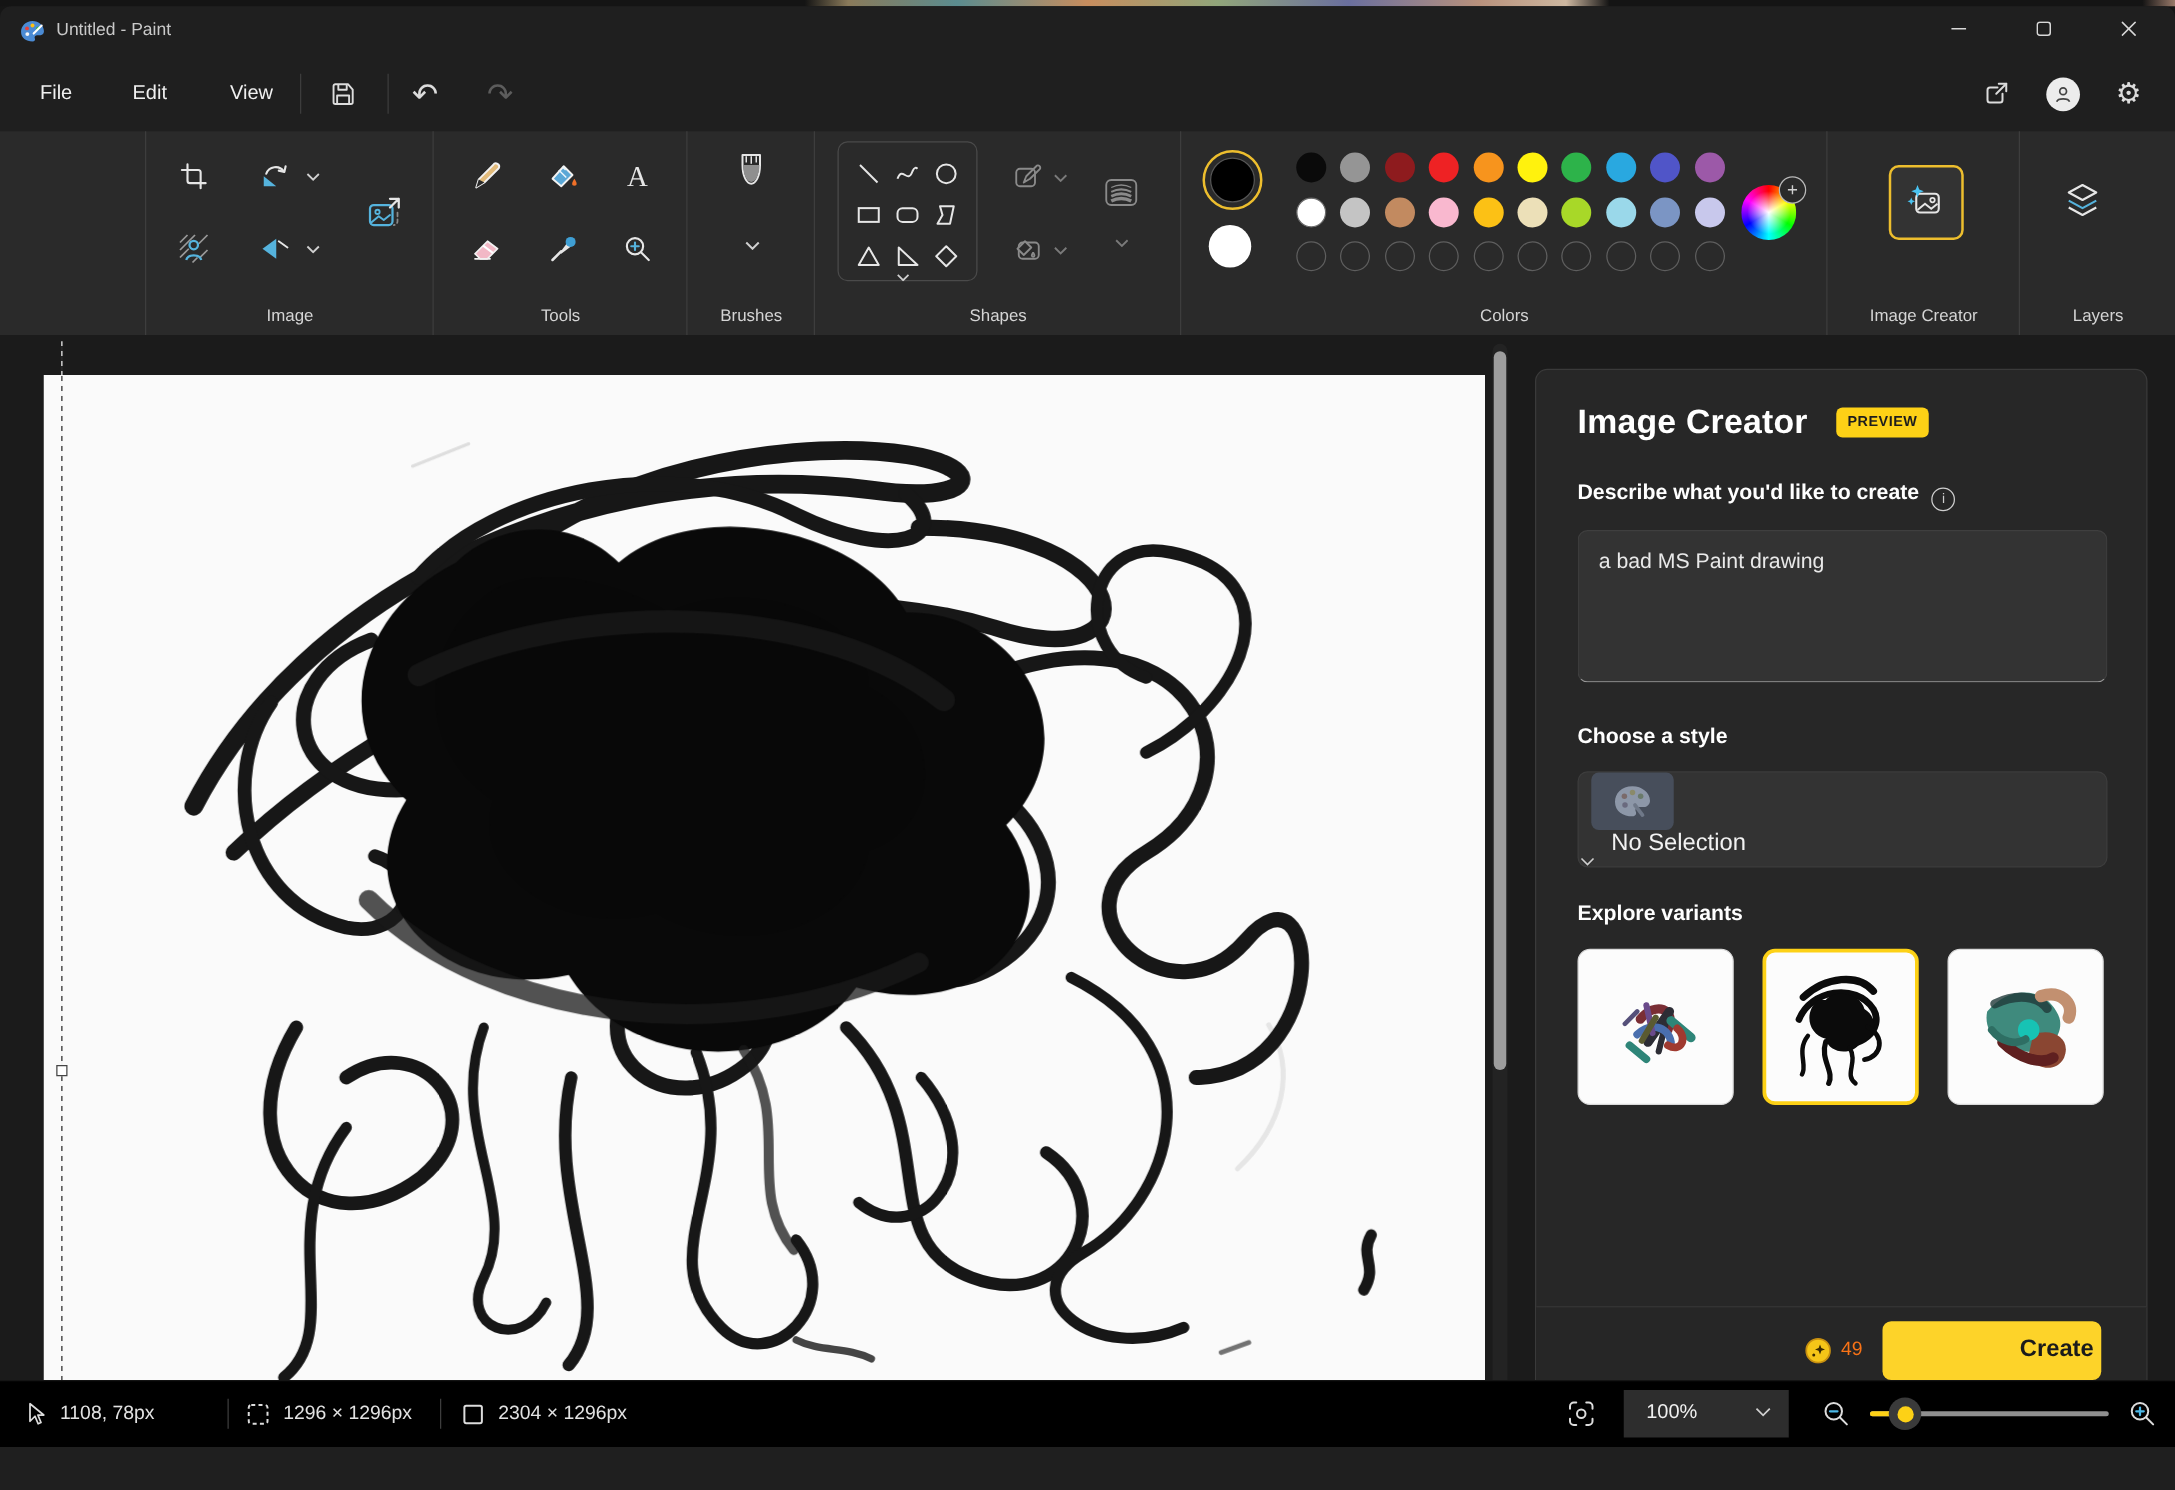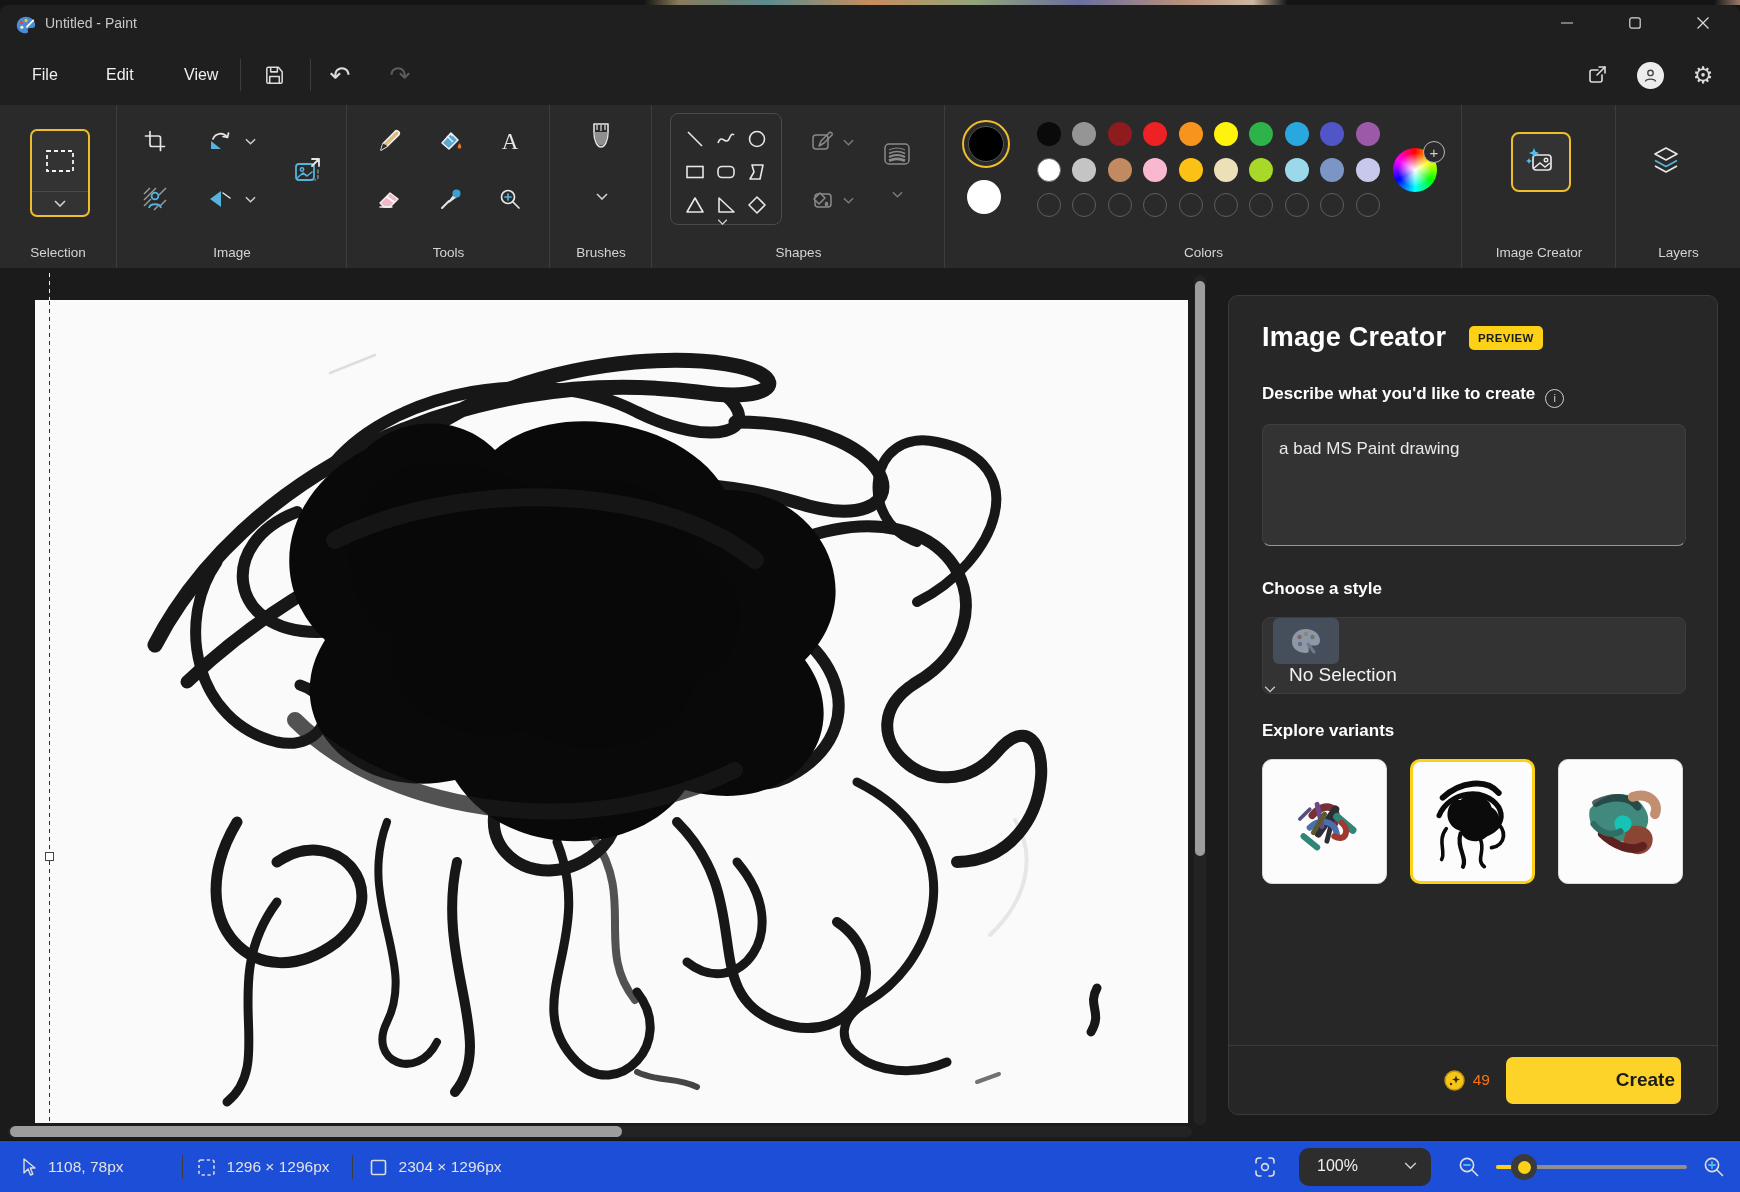--- a/index.html
+++ b/index.html
@@ -81,25 +81,25 @@
   .variants{position:absolute;left:33px;top:463px;display:flex;gap:23px;}
   .vthumb{width:125px;height:125px;background:#fcfcfc;border-radius:10px;border:1px solid #d9d9d9;box-sizing:border-box;overflow:hidden;}
   .vthumb.selected{border:3px solid #fdd116;}
   .panel-footer{position:absolute;left:0;bottom:0;width:100%;height:69px;border-top:1px solid #3d3d3d;background:#262626;
      border-radius:0 0 10px 10px;display:flex;align-items:center;justify-content:flex-end;padding-right:36px;box-sizing:border-box;gap:16px;}
   .credits{font-size:15.5px;color:#f97316;display:flex;align-items:center;gap:8px;}
   .create-btn{width:175px;height:47px;background:#fdd329;border:none;border-radius:7px;font-size:19px;font-weight:600;
      color:#1b1b1b;font-family:"Liberation Sans",sans-serif;text-align:right;}
 
   
-  .statusbar{position:absolute;top:1135px;left:0;width:100%;height:52px;background:#1d4ed8;border-top:1px solid #141414;
+  .statusbar{position:absolute;top:1099px;left:0;width:100%;height:52px;background:#000000;border-top:1px solid #141414;
      display:flex;align-items:center;font-size:15.5px;color:#e2e2e2;}
   .sb-item{display:flex;align-items:center;gap:11px;}
   .sb-div{width:1px;height:24px;background:#3d3d3d;}
-  .zoom-box{width:132px;height:38px;background:#2d2d2d;border-radius:10px;display:flex;align-items:center;
+  .zoom-box{width:132px;height:38px;background:#2d2d2d;border-radius:0;display:flex;align-items:center;
      padding:0 14px 3px 18px;box-sizing:border-box;font-size:16px;color:#f0f0f0;}
   .slider{position:relative;width:191px;height:26px;}
   .slider .track{position:absolute;left:0;top:11px;width:100%;height:4px;background:#8f8f8f;border-radius:2px;}
   .slider .active{position:absolute;left:0;top:11px;width:17px;height:4px;background:#fdd116;border-radius:2px;}
   .slider .thumb-o{position:absolute;left:15px;top:0;width:26px;height:26px;border-radius:50%;background:#3a3a3a;display:flex;align-items:center;justify-content:center;}
   .slider .thumb-i{width:13px;height:13px;border-radius:50%;background:#fdd116;}
   svg{display:block;}
 </style>
 </head>
 <body>
@@ -174,35 +174,20 @@
           </svg>
         </div>
       </div>
       <div class="mb-icon" style="left:1683px">
           <span class="glyph-gear">⚙</span>
         </div>
     </div>
 
     <div class="ribbon">
 
-      <div class="rsec" style="left:0;width:116px">
-        <div class="sel-btn">
-          <div class="upper">
-            <svg width="30" height="24" viewBox="0 0 30 24" fill="none" stroke="#f2f2f2" stroke-width="1.8" stroke-dasharray="4 3">
-              <rect x="2" y="2" width="26" height="20"></rect>
-            </svg>
-          </div>
-          <div class="lower">
-            <svg class="chev" width="12" height="7" viewBox="0 0 12 7">
-                <polyline points="1,1 6,6 11,1"></polyline>
-              </svg>
-          </div>
-        </div>
-        <div class="sec-label">Selection</div>
-      </div>
 
       <div class="rsec bl" style="left:116px;width:230px">
         <div class="ricon" style="left:20px;top:18px;width:36px;height:36px">
           <svg width="24" height="24" viewBox="0 0 24 24" fill="none" stroke="#e6e6e6" stroke-width="1.7" stroke-linecap="round">
             <path d="M7 2.5 v13 a2 2 0 0 0 2 2 h12.5"></path>
               <path d="M2.5 7 h13 a2 2 0 0 1 2 2 v12.5"></path>
           </svg>
         </div>
         <div class="ricon" style="left:85px;top:18px;width:36px;height:36px">
           <svg width="26" height="26" viewBox="0 0 26 26">

